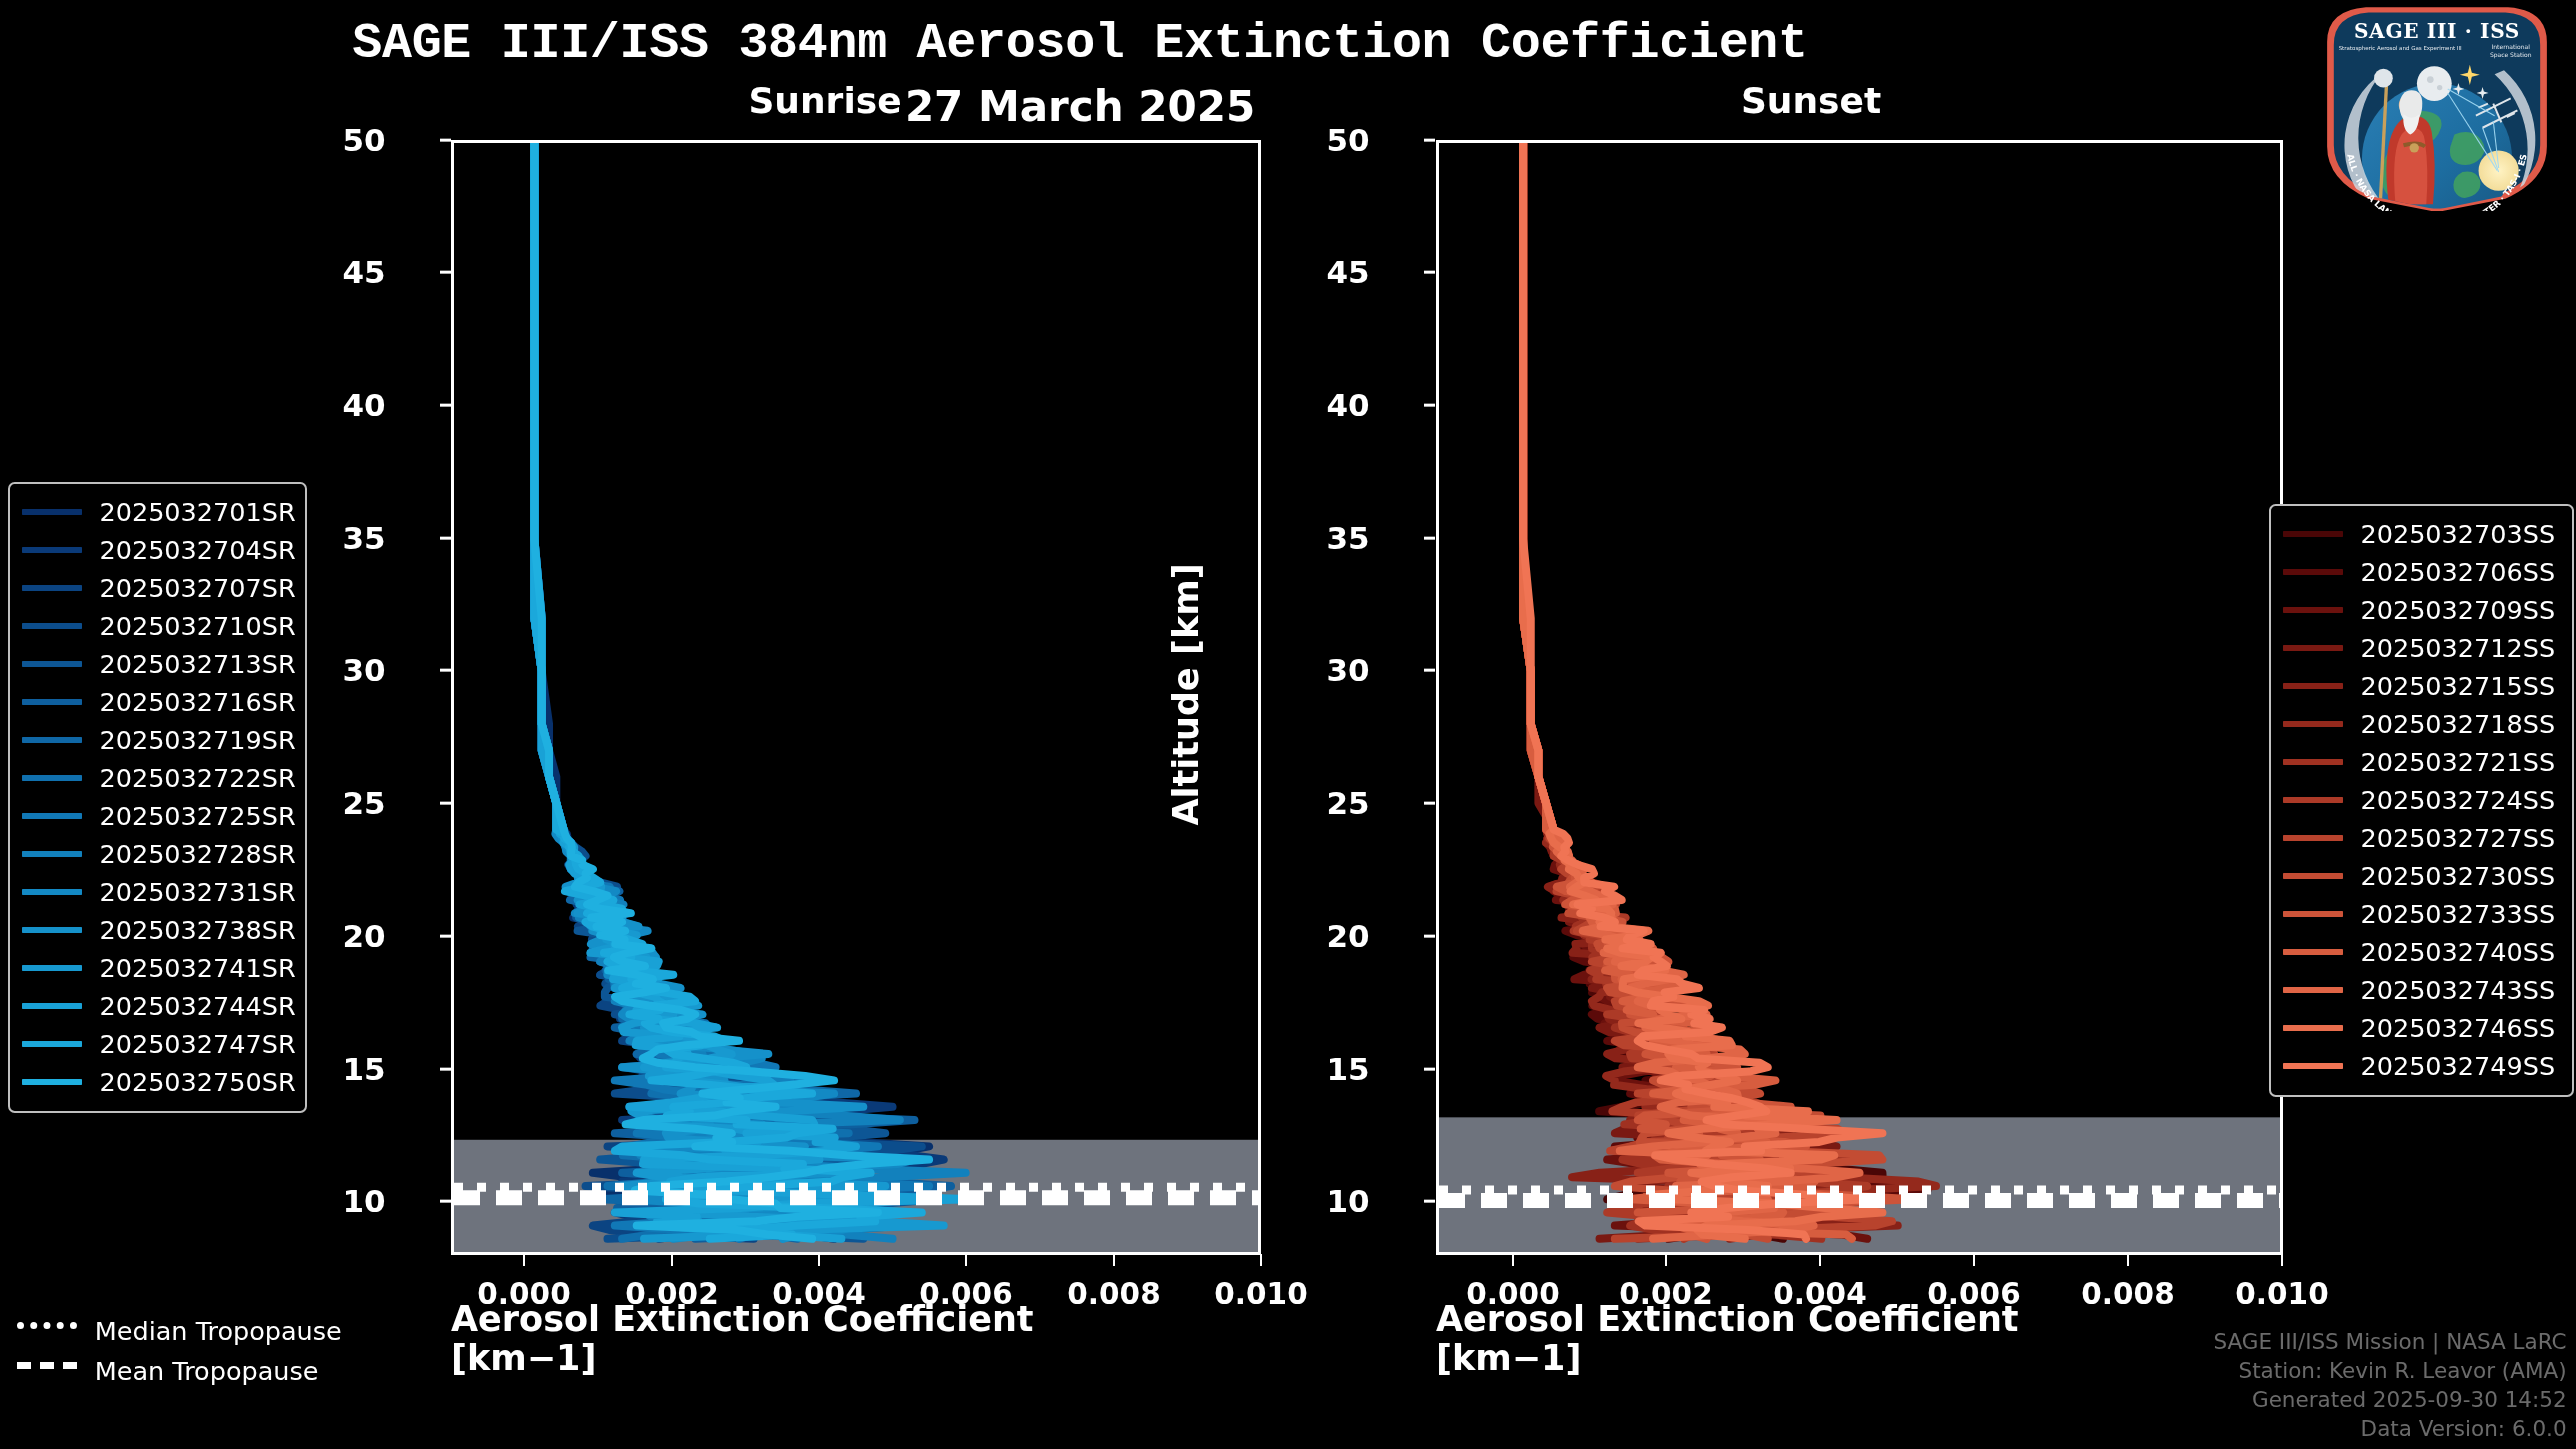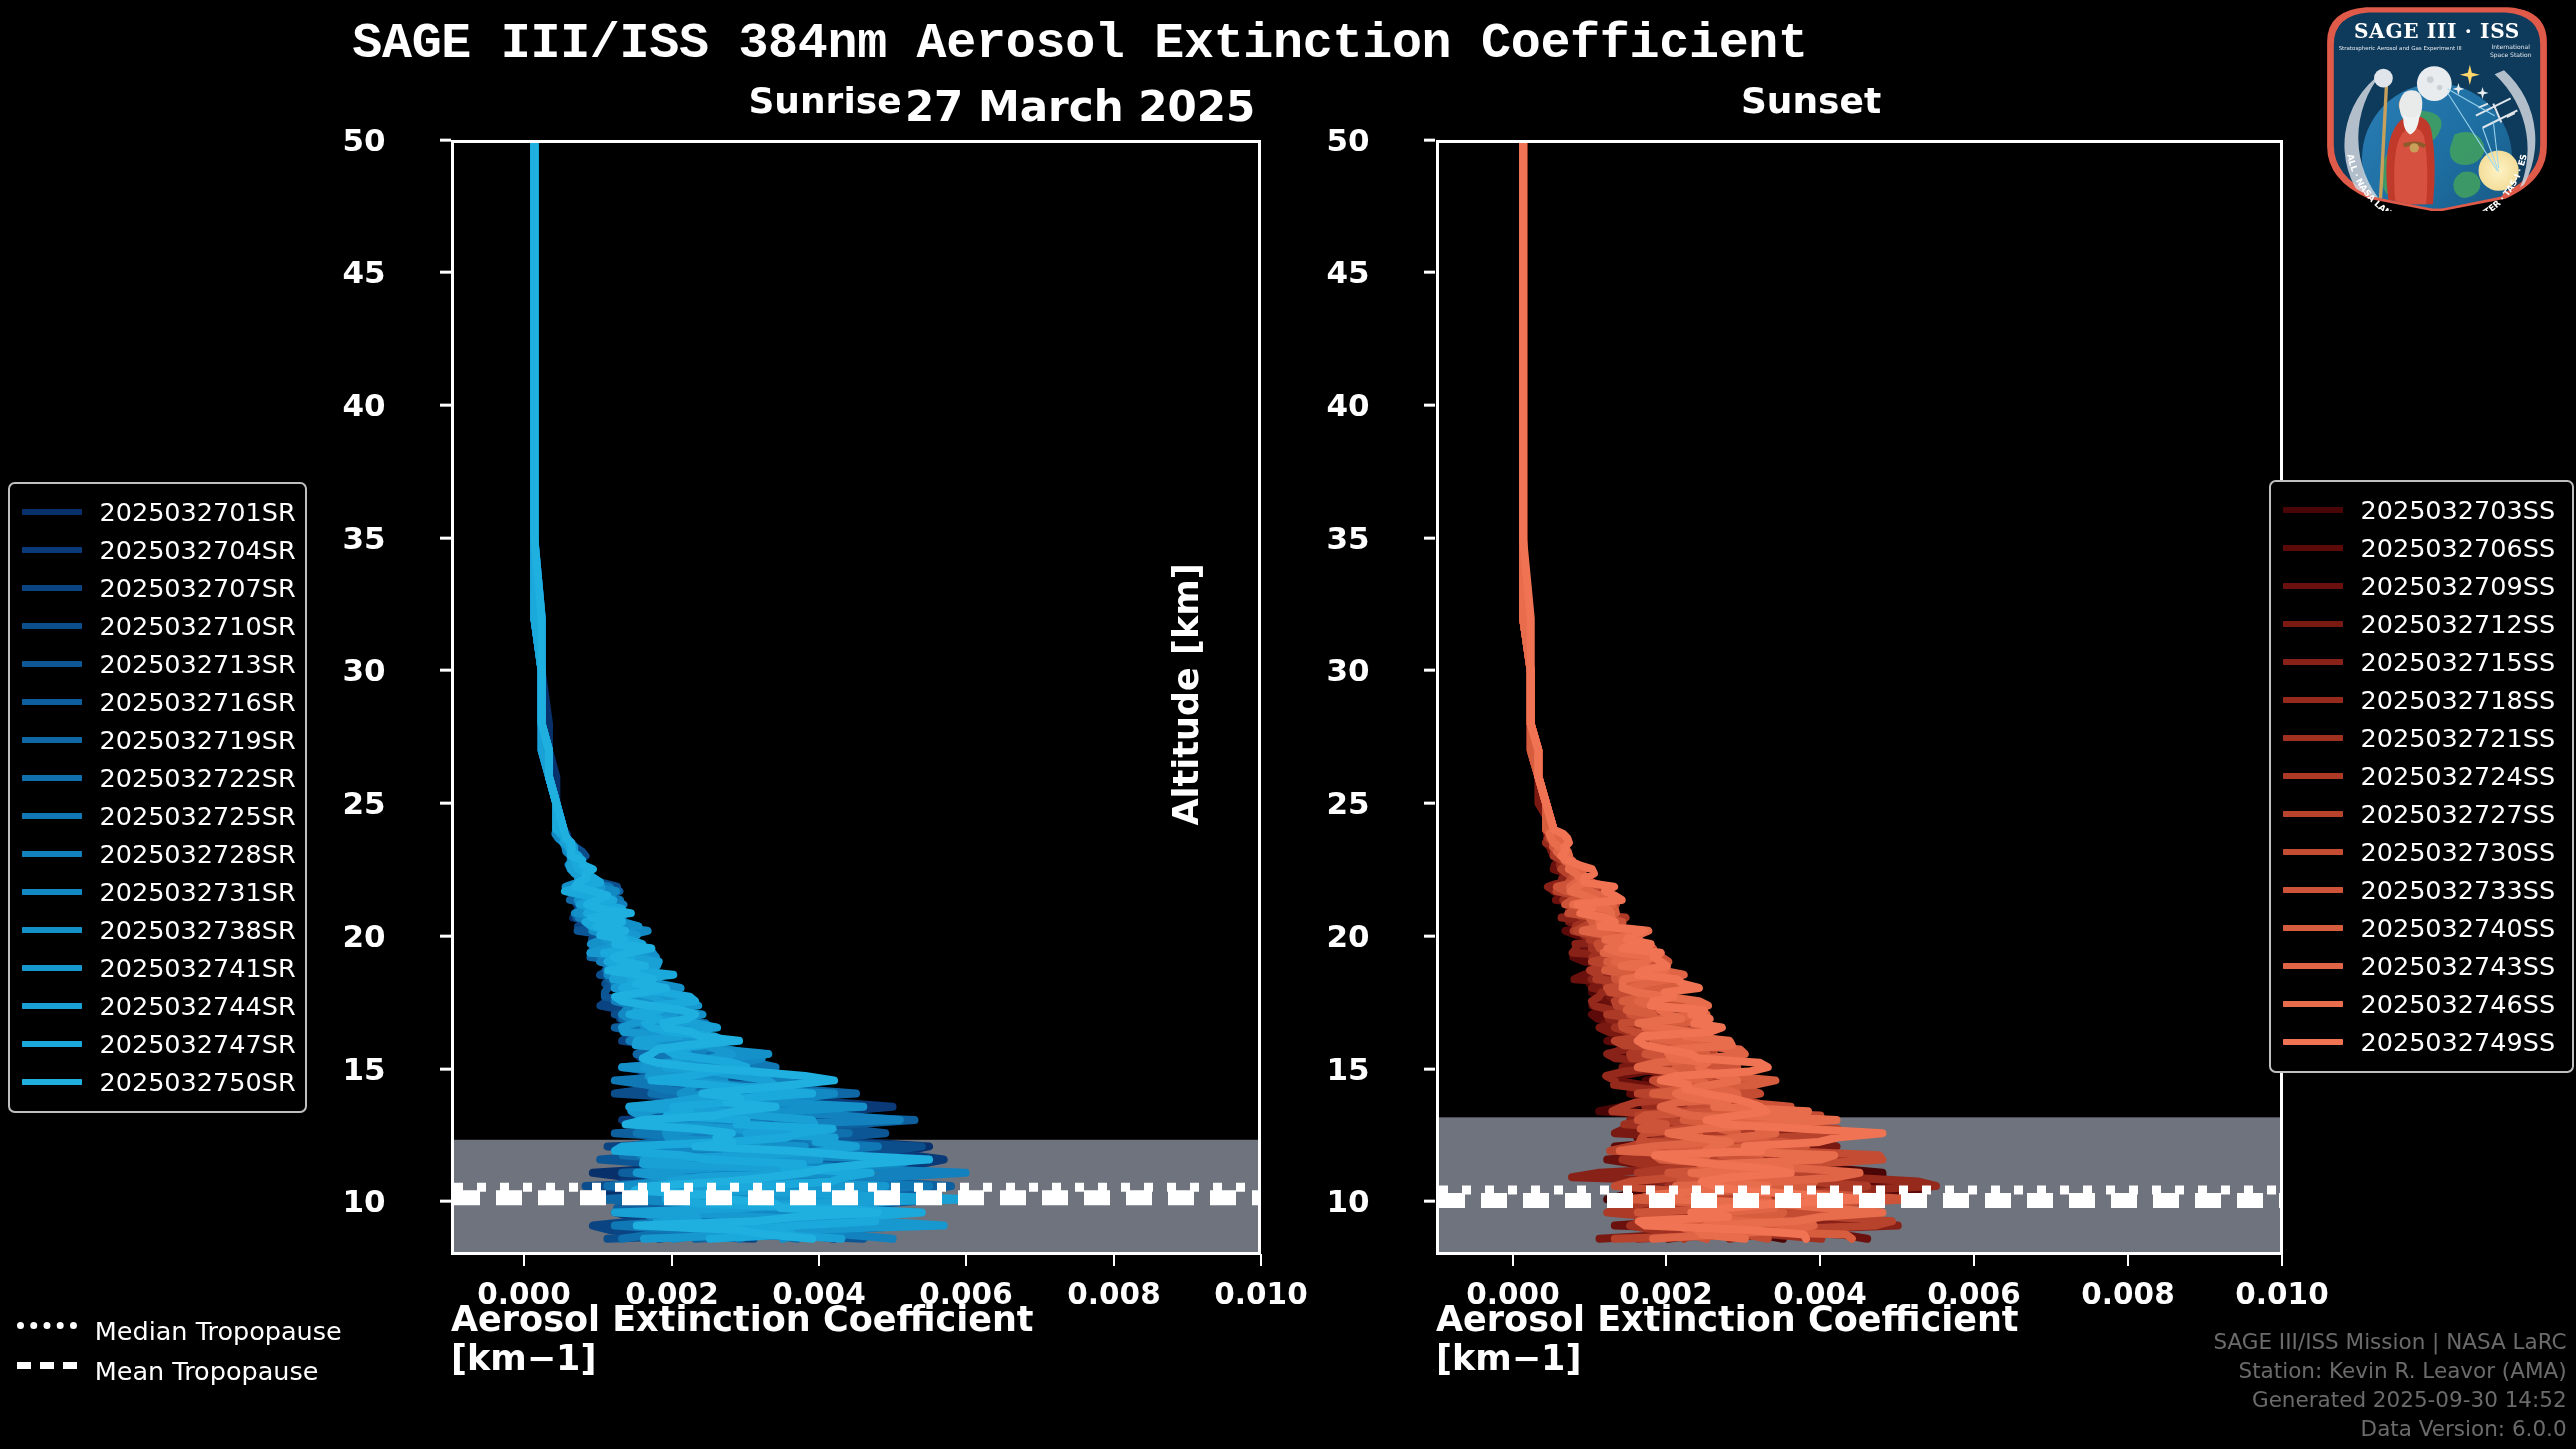--- a/index.html
+++ b/index.html
@@ -140,21 +140,21 @@
   
   .series-legend {
     position: absolute;
     border: 2px solid #bfbfbf;
     border-radius: 6.7px;
     background: #000000;
     padding: 9.4px 13.4px 9.4px 9.4px;
     box-sizing: border-box;
   }
   #legend-sunrise { left: 8px;   top: 482px; width: 299px; }
-  #legend-sunset  { left: 2269px; top: 480px; width: 305px; }
+  #legend-sunset  { left: 2269px; top: 504px; width: 305px; }
 
   .legend-row {
     display: flex;
     align-items: center;
     height: 38px;
   }
   .legend-swatch {
     width: 60px;
     height: 6px;
     flex: 0 0 60px;

